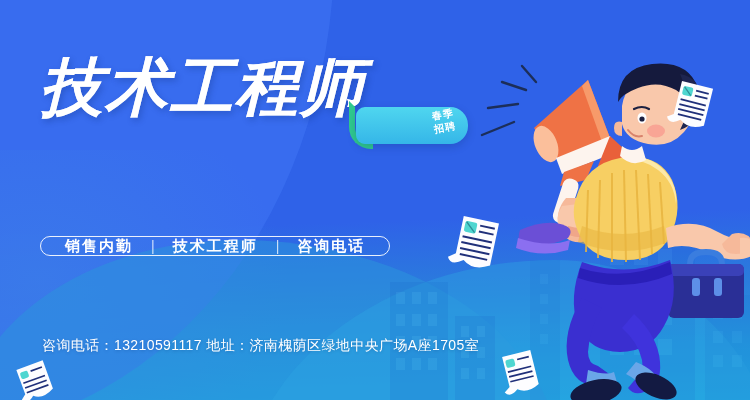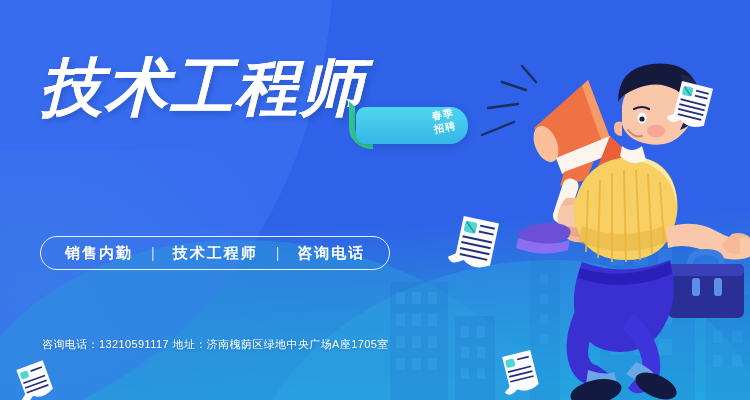--- a/index.html
+++ b/index.html
@@ -72,29 +72,29 @@
     transform:rotate(-10deg);transform-origin:left top;
     letter-spacing:1px;
   }
   .subhead{
     position:absolute;left:40px;top:160px;
     font-size:41px;font-weight:bold;font-style:italic;color:#fff;
     letter-spacing:2px;white-space:nowrap;
     text-shadow:1px 2px 5px rgba(12,40,110,.22);
   }
   .jobs{
-    position:absolute;left:40px;top:236px;height:34px;
+    position:absolute;left:40px;top:236px;height:20px;
     border:1.6px solid rgba(255,255,255,.9);border-radius:18px;
     display:flex;align-items:center;padding:0 24px;gap:18px;
   }
   .job{font-size:15px;font-weight:bold;color:#fff;letter-spacing:2px;white-space:nowrap;}
   .sep{color:rgba(255,255,255,.75);font-size:14px;}
   .footer{
     position:absolute;left:42px;top:337px;
-    font-size:11px;color:#fff;letter-spacing:.4px;white-space:nowrap;
+    font-size:14px;color:#fff;letter-spacing:.4px;white-space:nowrap;
     text-shadow:0 1px 3px rgba(10,40,100,.25);
   }
 
   
   .ill{position:absolute;left:470px;top:30px;width:285px;height:370px;}
   .doc{position:absolute;}
 </style>
 </head>
 <body>
 

